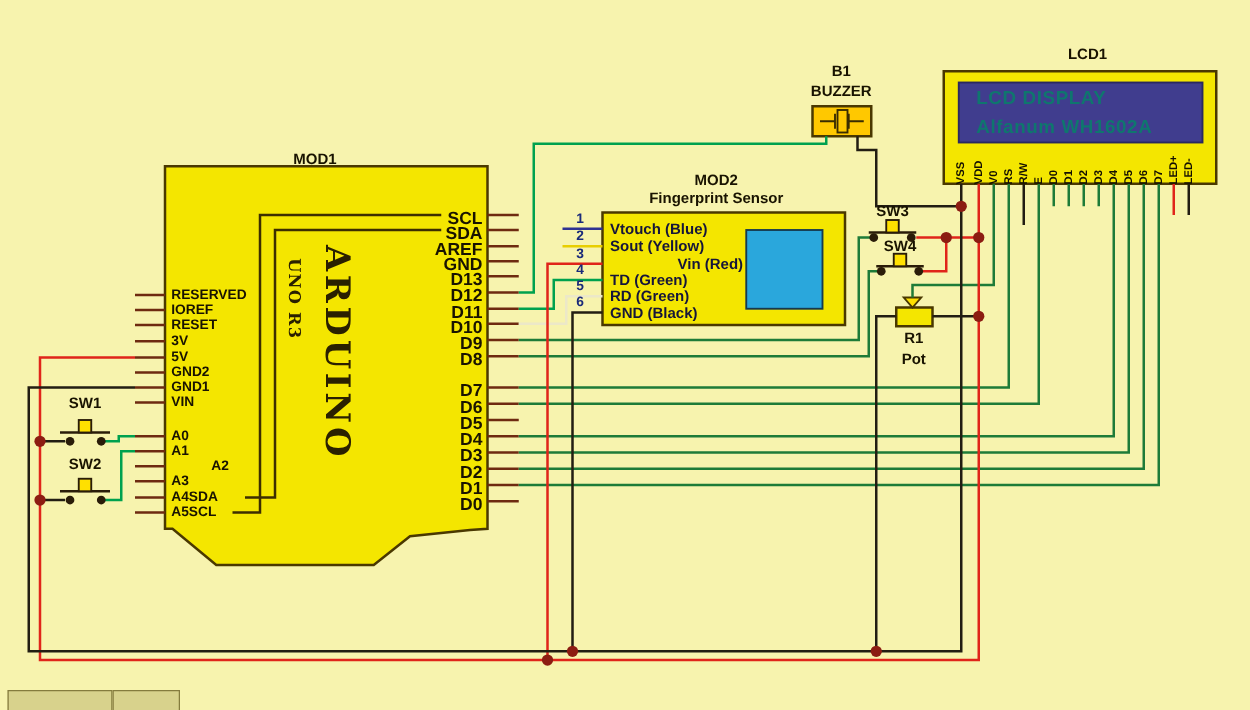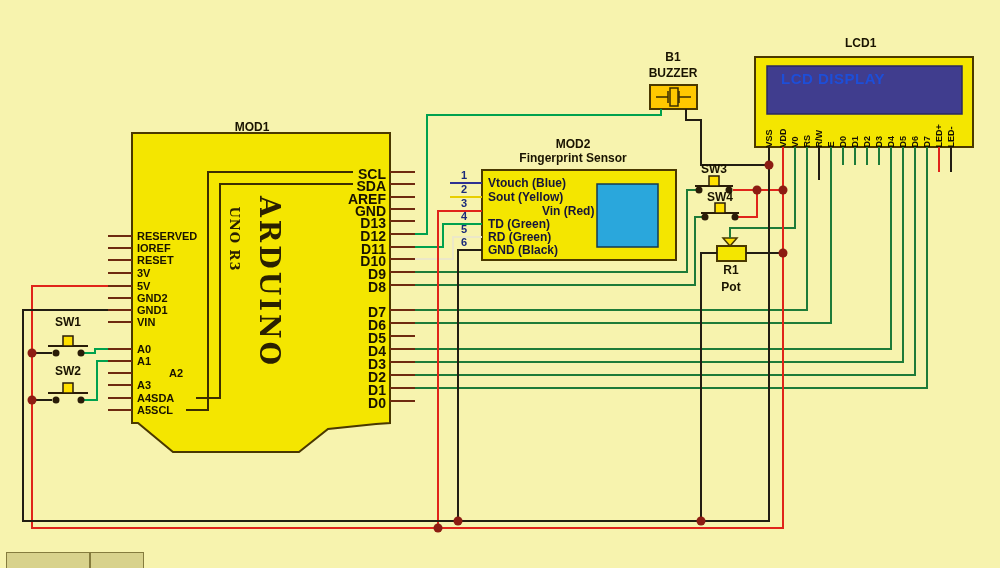--- a/index.html
+++ b/index.html
@@ -8,21 +8,21 @@
   #wires{position:absolute;left:0;top:0;}
   .lbl{position:absolute;color:#191300;font-weight:bold;white-space:nowrap;}
   .ref{font-size:12px;}
   .plr{font-size:14px;width:60px;text-align:right;}   
   .pll{font-size:11px;width:72px;text-align:left;}    
   .spl{font-size:12px;color:#15153a;width:120px;}     
   .spn{font-size:11px;color:#1a2a7a;width:16px;text-align:center;} 
   .lcdp{font-size:9px;width:36px;height:11px;text-align:left;transform:rotate(-90deg);color:#141000;}
   .vtext{transform:rotate(90deg);text-align:center;color:#2a2000;
          font-family:"DejaVu Serif",serif;}
-  .screen-line{position:absolute;color:#1d4ed8;font-size:15px;font-weight:bold;letter-spacing:.5px;}
+  .screen-line{position:absolute;color:#0f766e;font-size:15px;font-weight:bold;letter-spacing:.5px;}
   .corner-box{position:absolute;background:#d8d28c;border:1px solid #857c3e;}
 </style>
 </head>
 <body>
 
 <div id="stage">
 
   <svg id="wires" width="1000" height="568" viewBox="0 0 1000 568">
 
     <g>
@@ -147,21 +147,21 @@
       <circle cx="705" cy="217" r="3.5"></circle>
         <circle cx="735" cy="217" r="3.5"></circle>
     </g>
   </svg>
 
   <div class="lbl ref" style="left:226px;top:120px;width:52px;text-align:center;">MOD1</div>
   <div class="lbl ref" style="left:533px;top:137px;width:80px;text-align:center;">MOD2</div>
   <div class="lbl ref" style="left:493px;top:151px;width:160px;text-align:center;">Fingerprint Sensor</div>
   <div class="lbl ref" style="left:648px;top:50px;width:50px;text-align:center;">B1</div>
   <div class="lbl ref" style="left:638px;top:66px;width:70px;text-align:center;">BUZZER</div>
-  <div class="lbl ref" style="left:845px;top:36px;width:50px;">LCD1</div>
+  <div class="lbl ref" style="left:845px;top:36px;width:50px;text-align:center;">LCD1</div>
   <div class="lbl ref" style="left:48px;top:315px;width:40px;text-align:center;">SW1</div>
   <div class="lbl ref" style="left:48px;top:364px;width:40px;text-align:center;">SW2</div>
   <div class="lbl ref" style="left:694px;top:162px;width:40px;text-align:center;">SW3</div>
   <div class="lbl ref" style="left:700px;top:190px;width:40px;text-align:center;">SW4</div>
   <div class="lbl ref" style="left:711px;top:263px;width:40px;text-align:center;">R1</div>
   <div class="lbl ref" style="left:711px;top:280px;width:40px;text-align:center;">Pot</div>
 
   <div class="lbl vtext" style="left:178px;top:265px;width:180px;height:34px;font-size:27px;letter-spacing:3px;">ARDUINO</div>
   <div class="lbl vtext" style="left:199px;top:231px;width:70px;height:16px;font-size:13px;letter-spacing:1px;">UNO R3</div>
 
@@ -207,20 +207,21 @@
   <div class="lbl spn" style="left:456px;top:236px;">6</div>
 
   <div class="lbl spl" style="left:488px;top:176px;">Vtouch (Blue)</div>
   <div class="lbl spl" style="left:488px;top:190px;">Sout (Yellow)</div>
   <div class="lbl spl" style="left:496px;top:204px;margin-left:46px;">Vin (Red)</div>
   <div class="lbl spl" style="left:488px;top:217px;">TD (Green)</div>
   <div class="lbl spl" style="left:488px;top:230px;">RD (Green)</div>
   <div class="lbl spl" style="left:488px;top:243px;">GND (Black)</div>
 
   <div class="screen-line" style="left:781px;top:70px;">LCD DISPLAY</div>
+  <div class="screen-line" style="left:781px;top:93px;">Alfanum WH1602A</div>
 
   <div class="lbl lcdp" style="left:751px;top:124px;">VSS</div>
   <div class="lbl lcdp" style="left:765px;top:124px;">VDD</div>
   <div class="lbl lcdp" style="left:777px;top:124px;">V0</div>
   <div class="lbl lcdp" style="left:789px;top:124px;">RS</div>
   <div class="lbl lcdp" style="left:801px;top:124px;">R/W</div>
   <div class="lbl lcdp" style="left:813px;top:124px;">E</div>
   <div class="lbl lcdp" style="left:825px;top:124px;">D0</div>
   <div class="lbl lcdp" style="left:837px;top:124px;">D1</div>
   <div class="lbl lcdp" style="left:849px;top:124px;">D2</div>

